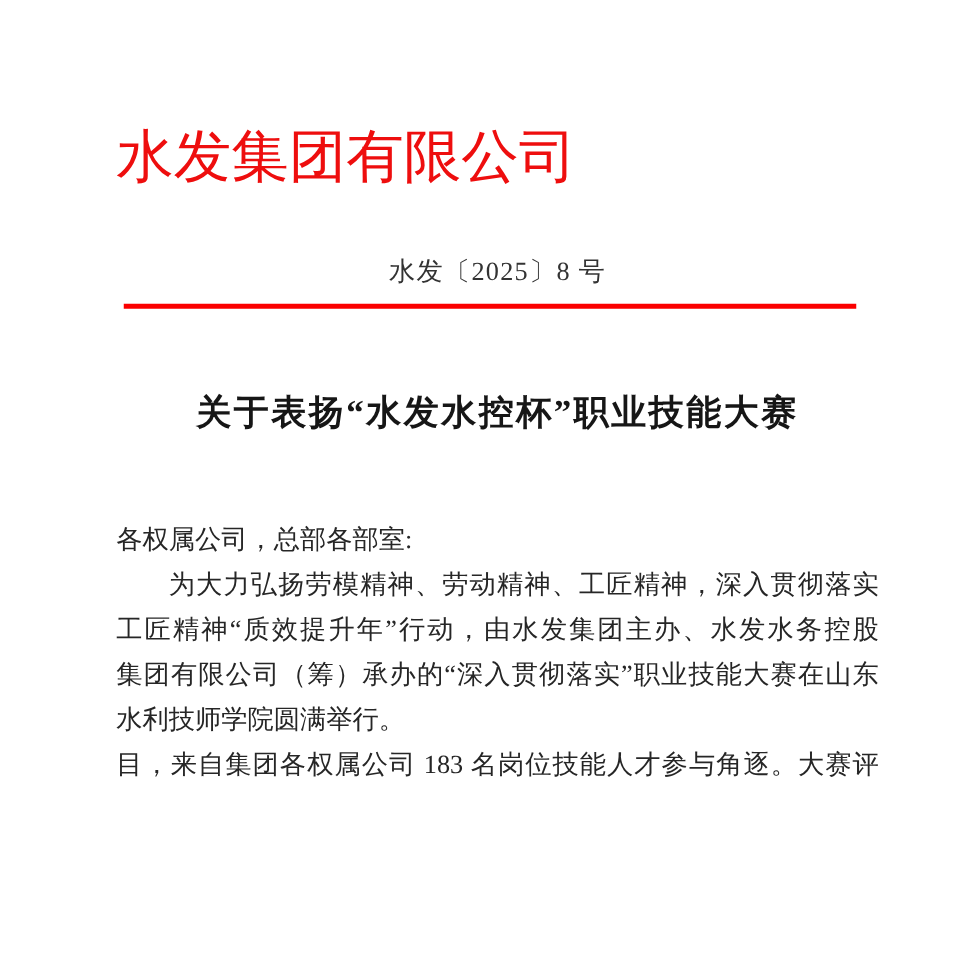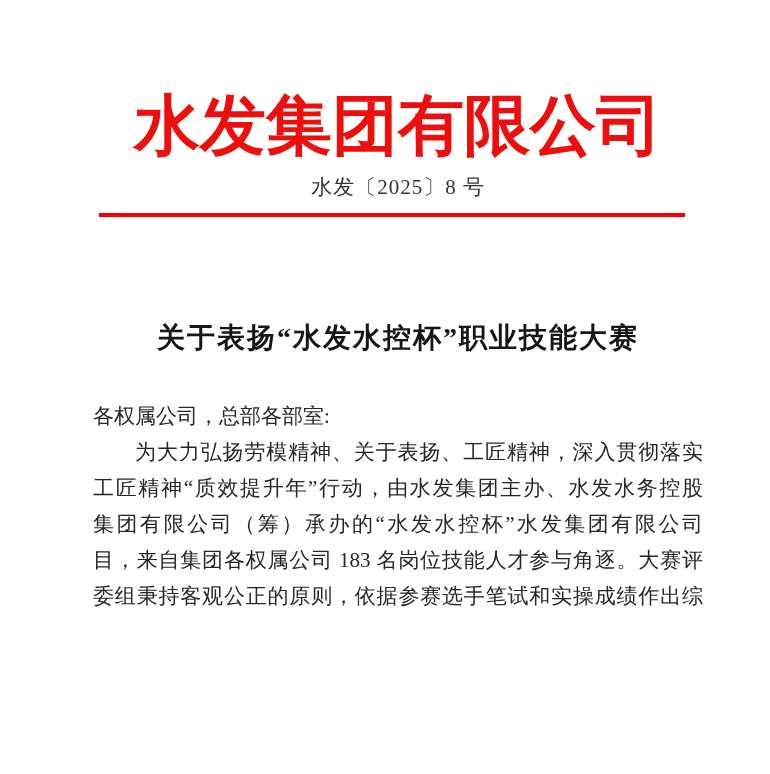--- a/index.html
+++ b/index.html
@@ -17,52 +17,52 @@
     width: 770px;
     height: 774px;
     font-family: "Liberation Serif", "DejaVu Serif", serif;
   }
   .content {
     margin-left: 93px;
     width: 610px;
   }
   .org-name {
     margin-top: 80px;
-    font-size: 66px;
+    font-size: 46px;
     line-height: 92px;
-    font-weight: bold;
-    text-align: center;
+    font-weight: normal;
     white-space: nowrap;
     color: var(--header_red, #ee0e0e);
   }
   .doc-number {
+    margin-top: 30px;
     font-size: 21px;
     line-height: 30px;
     text-align: center;
     letter-spacing: 1px;
     color: var(--docnum_gray, #333333);
   }
   .red-rule {
     margin-top: 11px;
     margin-left: 6px;
     width: 586px;
     height: 4px;
     background: var(--rule_red, #fb0000);
   }
   .doc-title {
-    margin-top: 103px;
+    margin-top: 66px;
     font-size: 28px;
     line-height: 36px;
     font-weight: bold;
     text-align: center;
     letter-spacing: 2px;
     color: var(--title_black, #161616);
   }
   .body-text {
-    margin-top: 42px;
+    margin-top: 64px;
     font-size: 21px;
     line-height: 36px;
     color: var(--body_black, #262626);
   }
   .line {
     width: 610px;
   }
   .line.fill {
     text-align: justify;
     text-align-last: justify;
@@ -82,21 +82,21 @@
     <div class="doc-number">水发〔2025〕8 号</div>
 
     <div class="red-rule"></div>
 
     <div class="doc-title">
       <div>关于表扬“水发水控杯”职业技能大赛</div>
     </div>
 
     <div class="body-text">
       <div class="line">各权属公司，总部各部室:</div>
-      <div class="line indent fill">为大力弘扬劳模精神、关于表扬、工匠精神，深入贯彻落实</div>
+      <div class="line indent fill">为大力弘扬劳模精神、劳动精神、工匠精神，深入贯彻落实</div>
       <div class="line fill">工匠精神“质效提升年”行动，由水发集团主办、水发水务控股</div>
-      <div class="line fill">集团有限公司（筹）承办的“水发水控杯”水发集团有限公司</div>
+      <div class="line fill">集团有限公司（筹）承办的“深入贯彻落实”职业技能大赛在山东</div>
+      <div class="line">水利技师学院圆满举行。</div>
       <div class="line fill">目，来自集团各权属公司 183 名岗位技能人才参与角逐。大赛评</div>
-      <div class="line fill">委组秉持客观公正的原则，依据参赛选手笔试和实操成绩作出综</div>
     </div>
 
   </div>
 </div>
 
 </body></html>

